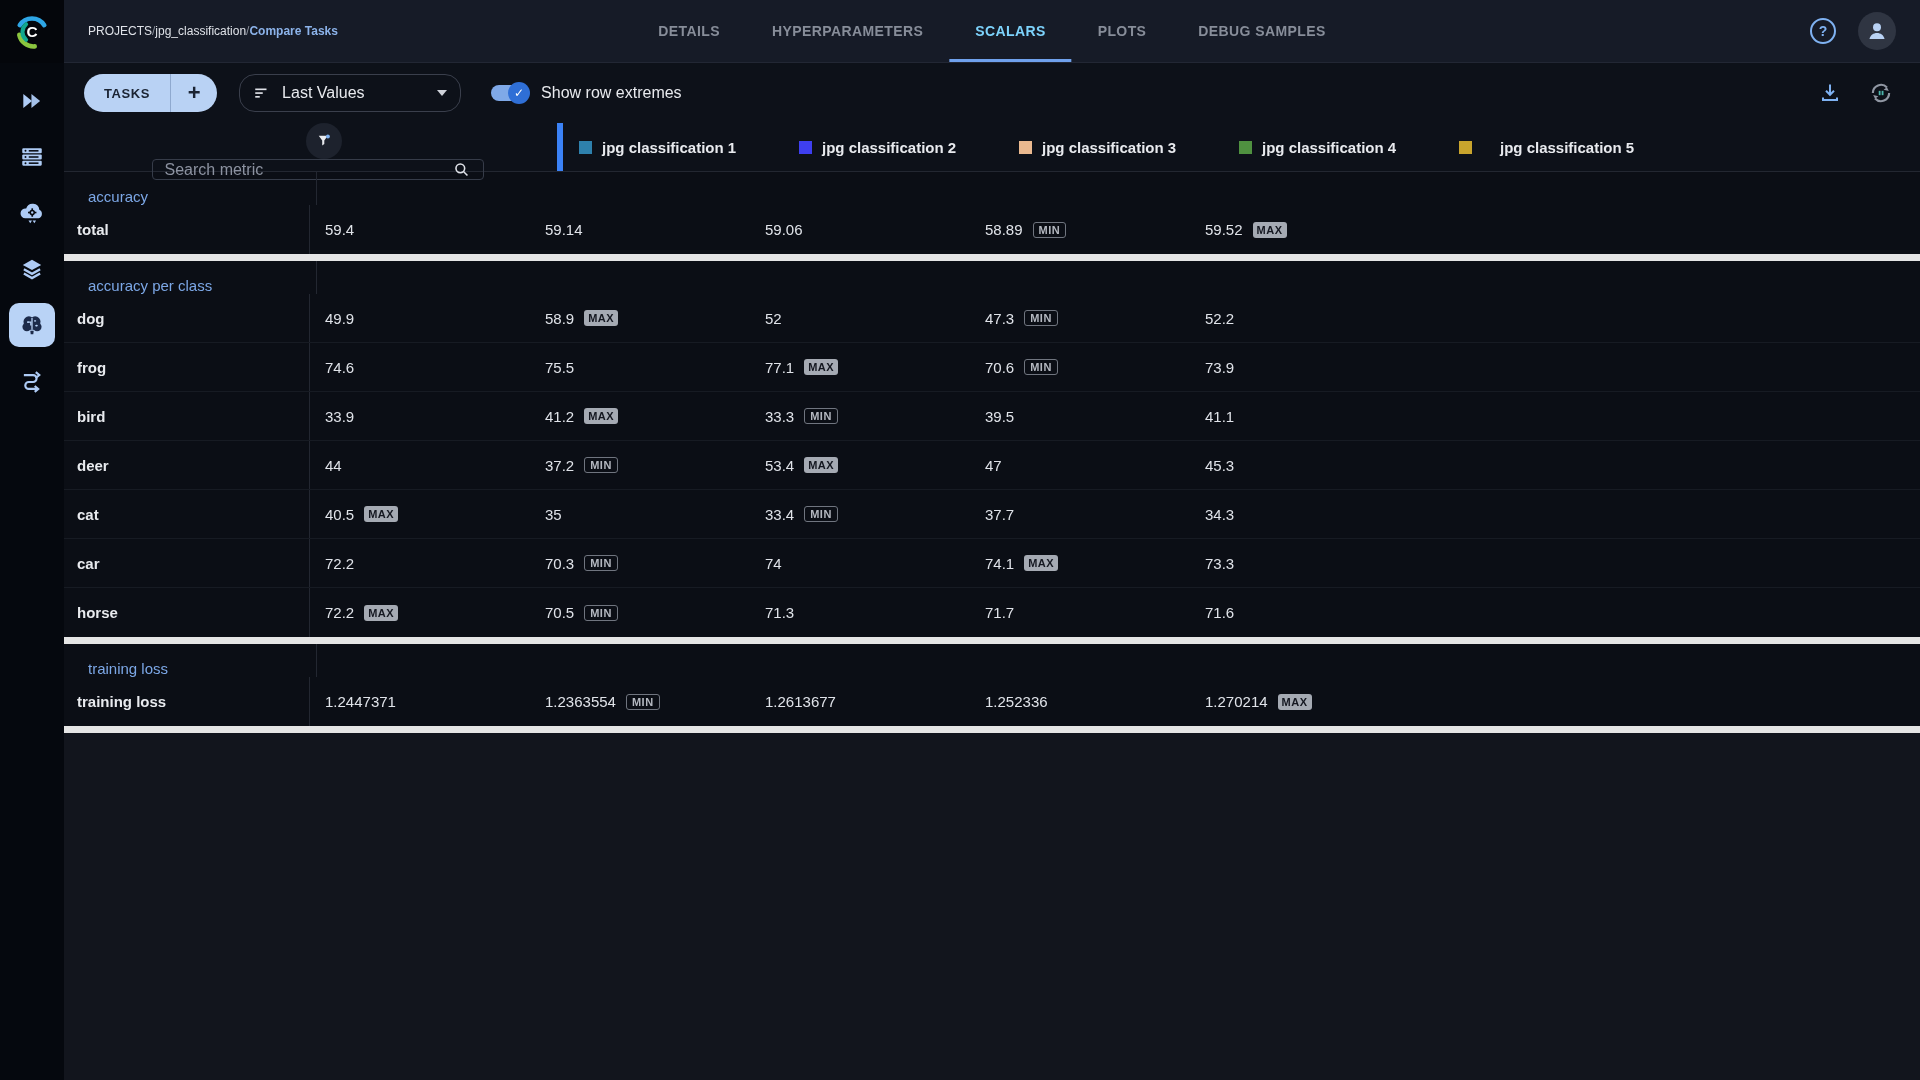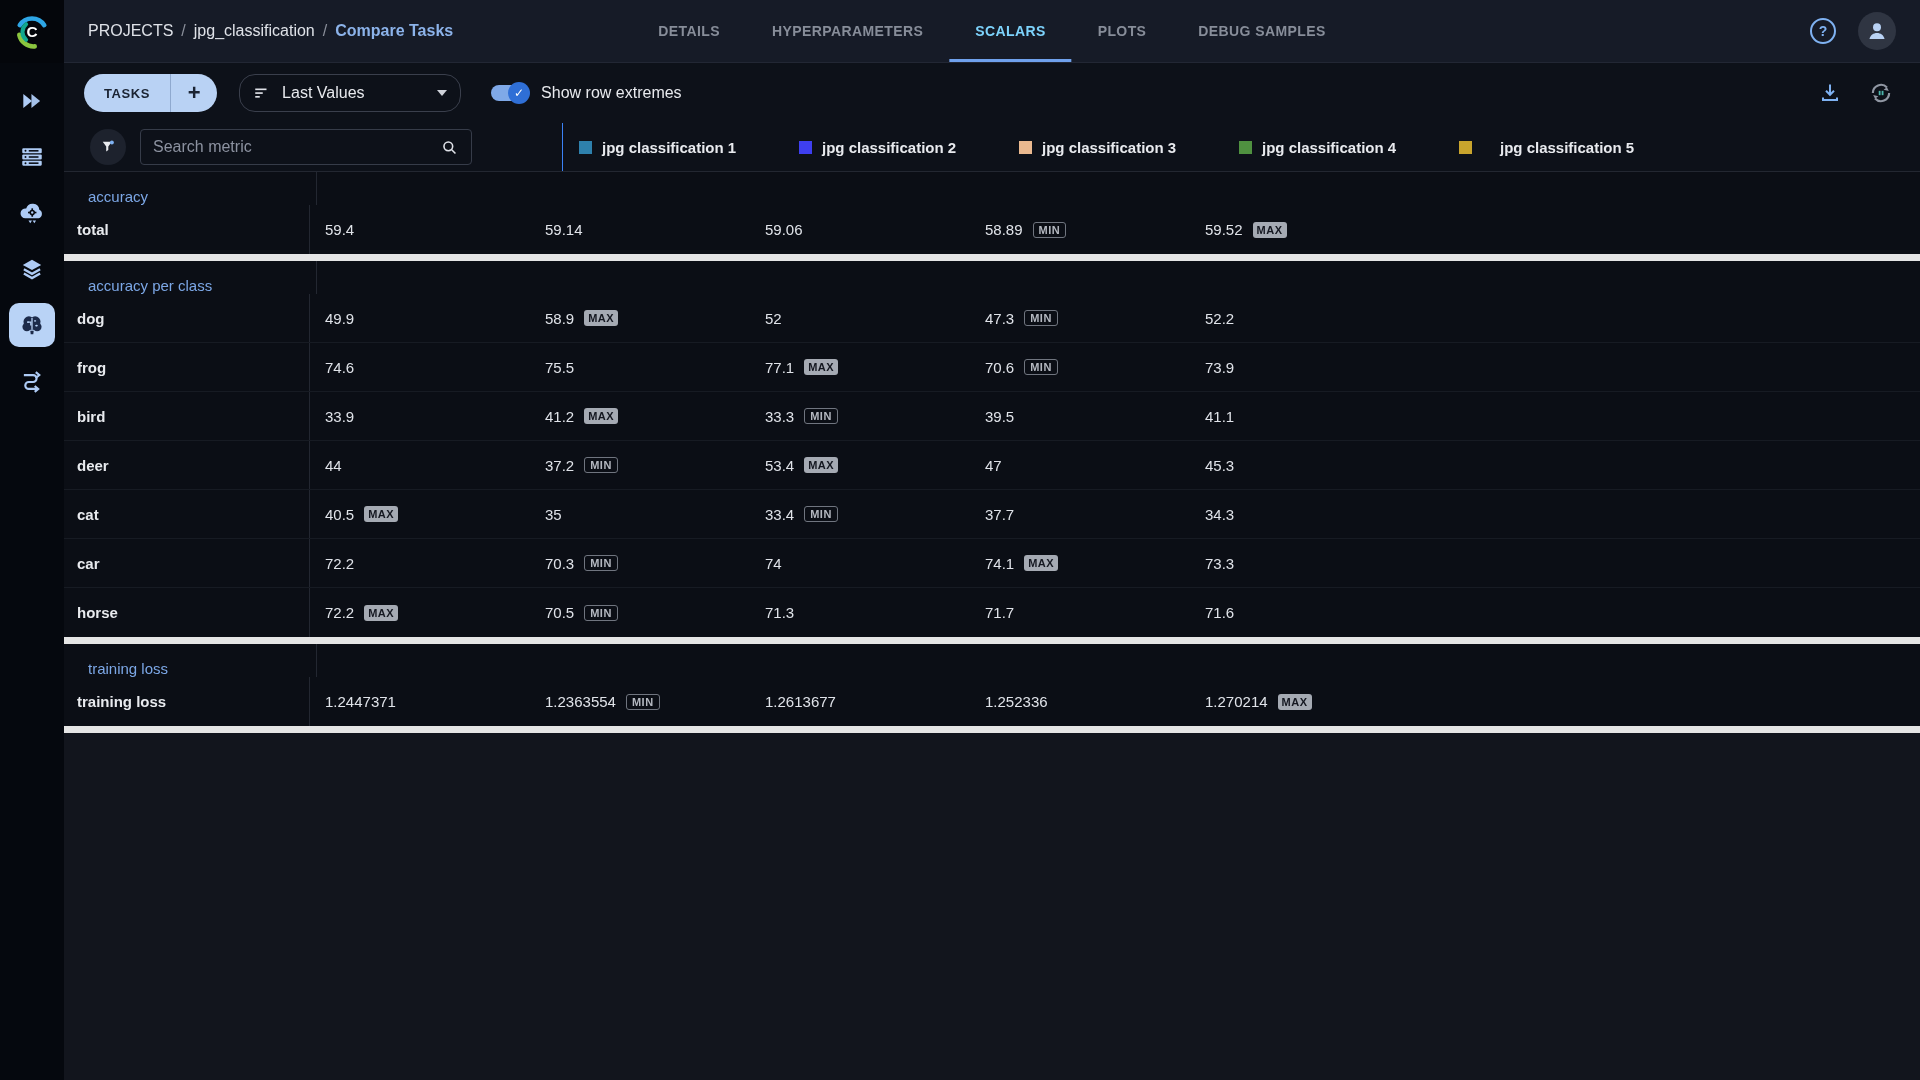--- a/index.html
+++ b/index.html
@@ -14,21 +14,21 @@
   
   .sidebar { width:64px; background:#05080e; display:flex; flex-direction:column; align-items:center; flex-shrink:0; }
   .logo-box { width:64px; height:63px; display:flex; align-items:center; justify-content:center; background:#04060b; }
   .side-icons { display:flex; flex-direction:column; align-items:center; gap:12px; padding-top:16px; }
   .side-item { width:46px; height:44px; border-radius:10px; display:flex; align-items:center; justify-content:center; cursor:pointer; }
   .side-item.active { background:#b9d3f6; }
 
   
   .main { flex:1; display:flex; flex-direction:column; min-width:0; }
   .topbar { height:63px; background:#161b27; border-bottom:1px solid #222734; display:flex; align-items:center; padding:0 24px; position:relative; flex-shrink:0; }
-  .breadcrumb { display:flex; align-items:center; gap:8px; font-size:16px; color:#dfe2e8; }
+  .breadcrumb { display:flex; align-items:center; gap:0; font-size:12px; color:#dfe2e8; }
   .breadcrumb .sep { color:#8a8f9a; }
   .breadcrumb .cur { color:#8cb3ea; font-weight:bold; }
   .tabs { position:absolute; left:50%; transform:translateX(-50%); top:0; height:100%; display:flex; }
   .tab { display:flex; align-items:center; padding:0 26px; font-size:14px; font-weight:bold; letter-spacing:.4px; color:#878d99; cursor:pointer; border-bottom:3px solid transparent; border-top:3px solid transparent; }
   .tab.active { color:#7dd3fc; border-bottom-color:#6fa1ec; }
   .topbar-right { margin-left:auto; display:flex; align-items:center; gap:22px; }
   .help-circle { width:26px; height:26px; border-radius:50%; border:2px solid #7fb2f2; color:#7fb2f2; font-size:14px; font-weight:bold; display:flex; align-items:center; justify-content:center; cursor:pointer; }
   .avatar { width:38px; height:38px; border-radius:50%; background:#2f3542; display:flex; align-items:center; justify-content:center; cursor:pointer; }
 
   
@@ -41,21 +41,21 @@
   .caret-down { margin-left:auto; width:0; height:0; border-left:5px solid transparent; border-right:5px solid transparent; border-top:6px solid #cfd3da; }
   .toggle-wrap { margin-left:30px; display:flex; align-items:center; gap:14px; font-size:16px; color:#e8eaee; }
   .toggle-track { width:36px; height:16px; border-radius:8px; background:#7fa9e8; position:relative; cursor:pointer; }
   .toggle-knob { position:absolute; right:-3px; top:-3px; width:22px; height:22px; border-radius:50%; background:#2f6fd6; color:#fff; font-size:12px; font-weight:bold; display:flex; align-items:center; justify-content:center; }
   .toolbar-right { margin-left:auto; display:flex; align-items:center; gap:26px; padding-right:26px; }
   .tool-icon { cursor:pointer; display:flex; align-items:center; justify-content:center; }
 
   
   .content { flex:1; overflow:hidden; }
   .table-header { height:49px; background:#0d1119; border-bottom:1px solid #232731; display:flex; align-items:center; }
-  .th-left { width:499px; height:100%; display:flex; align-items:center; border-right:1px solid #3b82f6; flex-shrink:0; }
+  .th-left { width:499px; height:100%; display:flex; align-items:center; border-right:6px solid #3b82f6; flex-shrink:0;flex-direction:column; }
   .filter-btn { width:36px; height:36px; border-radius:50%; background:#1d222d; margin-left:26px; display:flex; align-items:center; justify-content:center; cursor:pointer; flex-shrink:0; }
   .search-box { margin-left:14px; width:332px; height:36px; border:1px solid #363c49; border-radius:4px; display:flex; align-items:center; padding:0 12px; }
   .search-box input { flex:1; background:transparent; border:none; outline:none; color:#e8eaee; font-size:16px; font-family:inherit; min-width:0; }
   .search-box input::placeholder { color:#8c92a0; }
   .exp-headers { display:flex; height:100%; flex:1; }
   .exp-header { width:220px; display:flex; align-items:center; gap:10px; padding-left:16px; font-size:15px; font-weight:bold; color:#e8eaee; flex-shrink:0; }
   .exp-header:last-child { flex:1;gap:28px; }
   .swatch { width:13px; height:13px; flex-shrink:0; }
 
   .group { display:flex; background:#0b0e15; border-bottom:7px solid #e5e5e5;flex-direction:column; }

